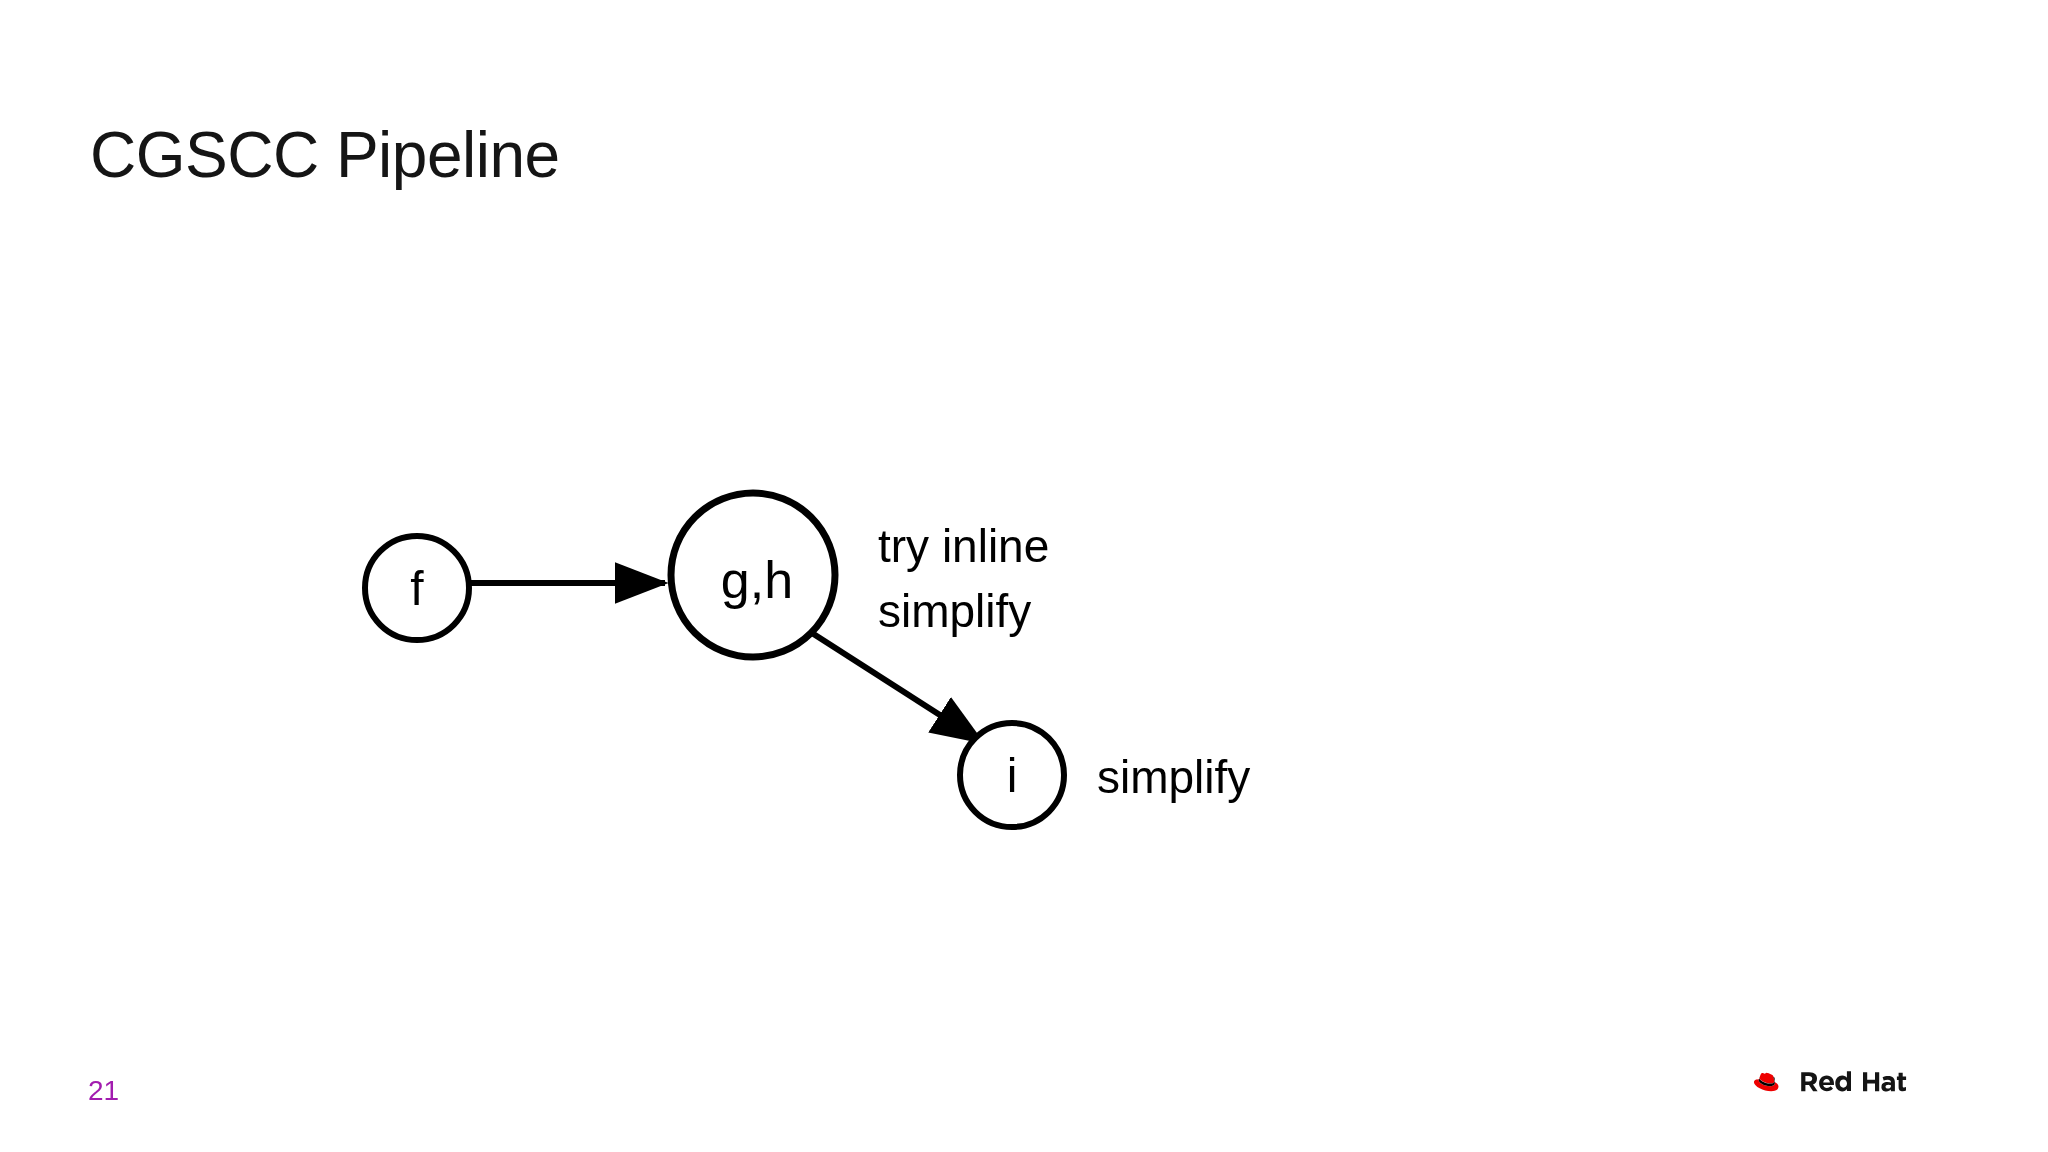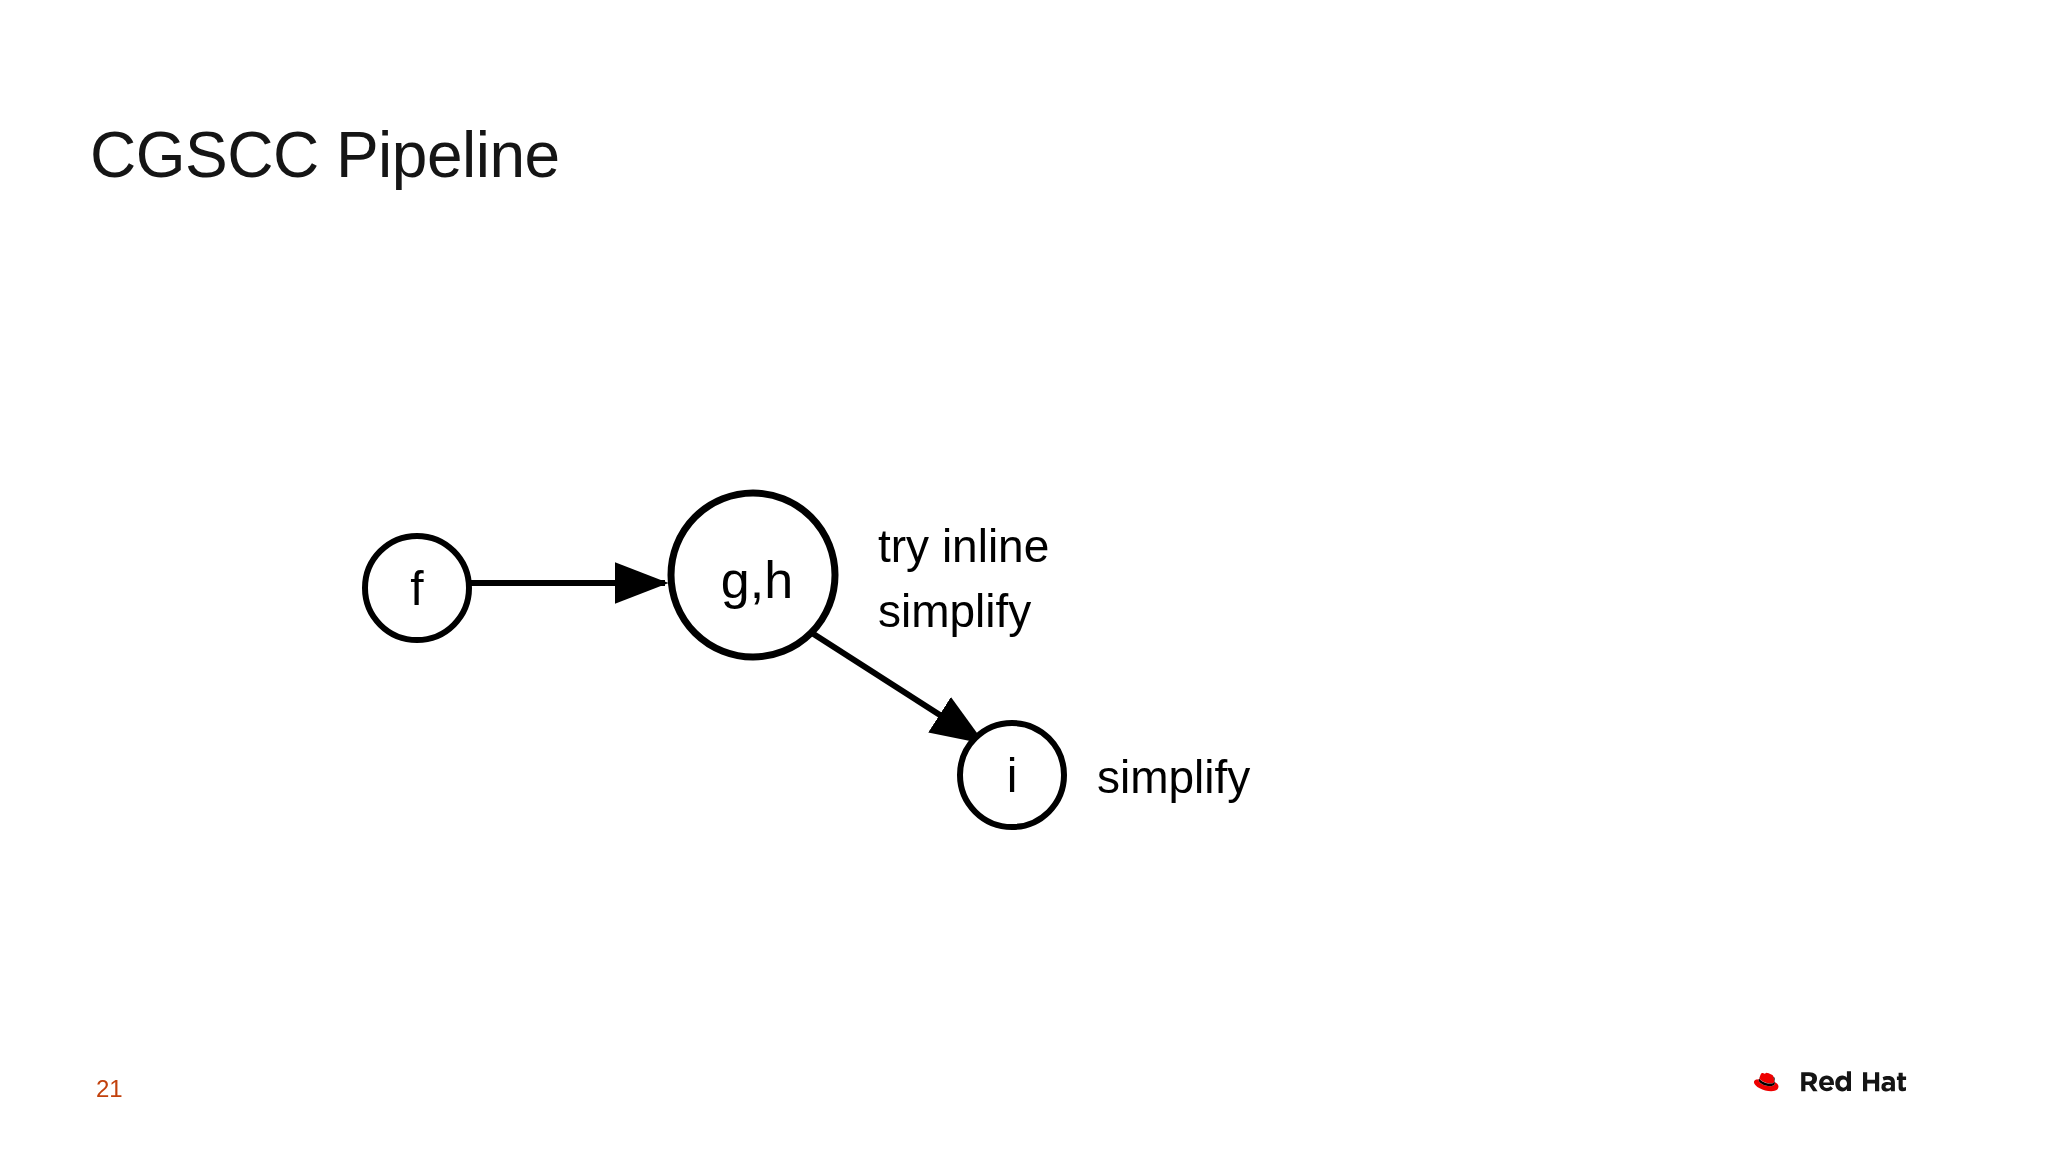--- a/index.html
+++ b/index.html
@@ -49,24 +49,24 @@
     fill: #000000;
   }
   .edge-annotation {
     font-family: "Liberation Sans", sans-serif;
     fill: #000000;
   }
 
   
   .page-number {
     position: absolute;
-    left: 96px;
+    left: 88px;
     top: 1075px;
-    font-size: 24px;
-    color: #c2410c;
+    font-size: 28px;
+    color: #a21caf;
     font-weight: 400;
   }
 
   .brand-logo {
     position: absolute;
     right: 92px;
     top: 1048px;
     height: 62px;
     display: flex;
     align-items: center;

